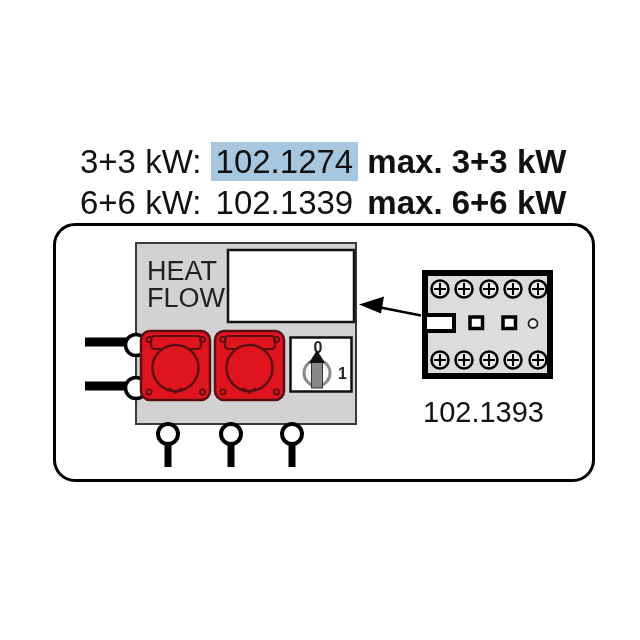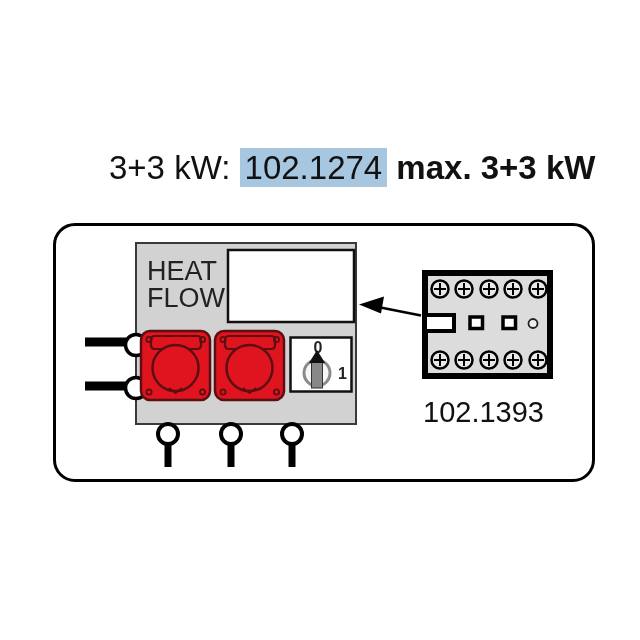--- a/index.html
+++ b/index.html
@@ -6,37 +6,38 @@
     --part-highlight:#a7c6df;
     --panel-gray:#d2d2d2;
     --terminal-gray:#dcdcdc;
     --socket-red:#e0141f;
     --socket-outline:#5c0f12;
     --ink:#111111;
   }
   html,body{margin:0;padding:0;background:#ffffff;}
   .screen{position:relative;width:640px;height:640px;background:#ffffff;overflow:hidden;
           font-family:"Liberation Sans", sans-serif;}
-  .title-block{position:absolute;left:80px;top:147px;font-size:33px;line-height:41px;
-               color:var(--ink);white-space:nowrap;margin-left:29px;}
+  .title-block{position:absolute;left:80px;top:141px;font-size:33px;line-height:41px;
+               color:var(--ink);white-space:nowrap;}
   .title-line{display:block;}
   .part-num{padding:1px 5px;}
   .part-num.highlight{background:var(--part-highlight);}
   .suffix{font-weight:700;}
   .frame{position:absolute;left:53px;top:223px;width:536px;height:253px;
          border:3px solid #000;border-radius:22px;background:#fff;}
   svg text{font-family:"Liberation Sans", sans-serif;}
 </style>
 </head>
 <body>
 
 <div class="screen">
 
   <div class="title-block">
     <span class="title-line"><span>3+3 kW:</span> <span class="part-num highlight">102.1274</span> <span class="suffix">max. 3+3 kW</span></span>
+    <span class="title-line"><span>6+6 kW:</span> <span class="part-num">102.1339</span> <span class="suffix">max. 6+6 kW</span></span>
   </div>
 
   <div class="frame"></div>
 
   <svg width="640" height="640" viewBox="0 0 640 640" style="position:absolute;left:0;top:0;">
 
     <g>
       <line x1="85" y1="342" x2="132" y2="342" stroke="#000" stroke-width="9"></line>
       <line x1="85" y1="386" x2="132" y2="386" stroke="#000" stroke-width="9"></line>
     </g>

